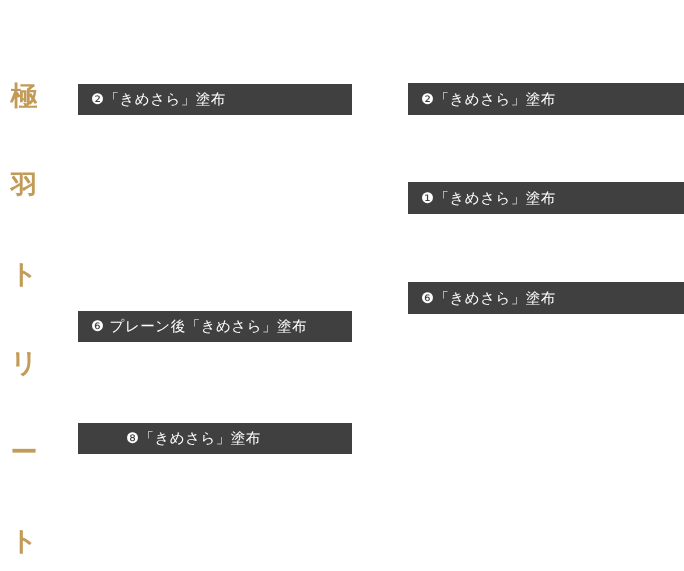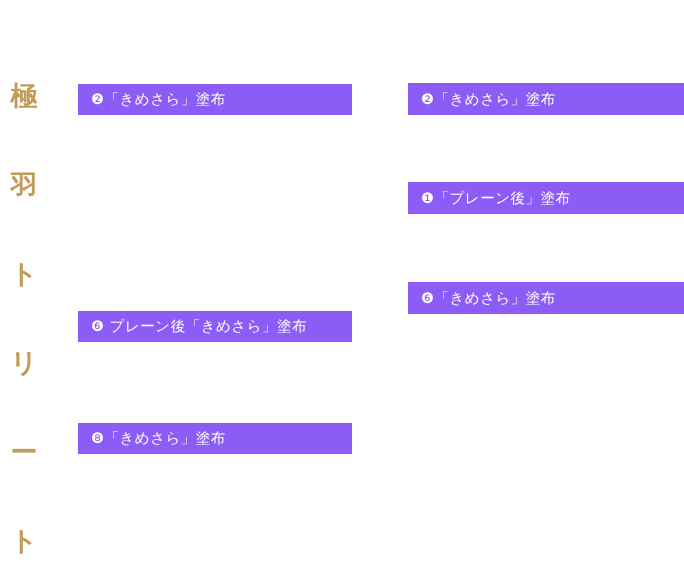--- a/index.html
+++ b/index.html
@@ -40,21 +40,21 @@
   }
   .vtitle span.ch {
     display: block;
     height: 29.5px;
     line-height: 29.5px;
   }
 
   
   .bar {
     position: absolute;
-    background: #8b5cf6;
+    background: #404040;
     display: flex;
     align-items: center;
     box-sizing: border-box;
   }
   .bar-label {
     color: #ffffff;
     font-family: "DejaVu Serif", "Liberation Serif", serif;
     font-size: 14.5px;
     line-height: 1;
     letter-spacing: 0.5px;
@@ -62,21 +62,21 @@
     padding-left: 13px;
     font-weight: 400;
   }
 
   
   .bar.left  { left: 78px;  width: 274px; height: 31px; }
   .bar.right { left: 408px; width: 276px; height: 32px; }
 
   .bar.l1 { top: 84px; }
   .bar.l2 { top: 311px; align-items: center; }
-  .bar.l3 { top: 423px; }
+  .bar.l3 { top: 423px; padding-left: 35px; }
 
   .bar.r1 { top: 83px; }
   .bar.r2 { top: 182px; }
   .bar.r3 { top: 282px; }
 </style>
 </head>
 <body>
 
 <div class="page">
 
@@ -107,20 +107,20 @@
 
   <div class="bar left l3">
     <span class="bar-label">❽「きめさら」塗布</span>
   </div>
 
   <div class="bar right r1">
     <span class="bar-label">❷「きめさら」塗布</span>
   </div>
 
   <div class="bar right r2">
-    <span class="bar-label">❶「プレーン後」塗布</span>
+    <span class="bar-label">❶「きめさら」塗布</span>
   </div>
 
   <div class="bar right r3">
     <span class="bar-label">❻「きめさら」塗布</span>
   </div>
 
 </div>
 
 </body></html>

